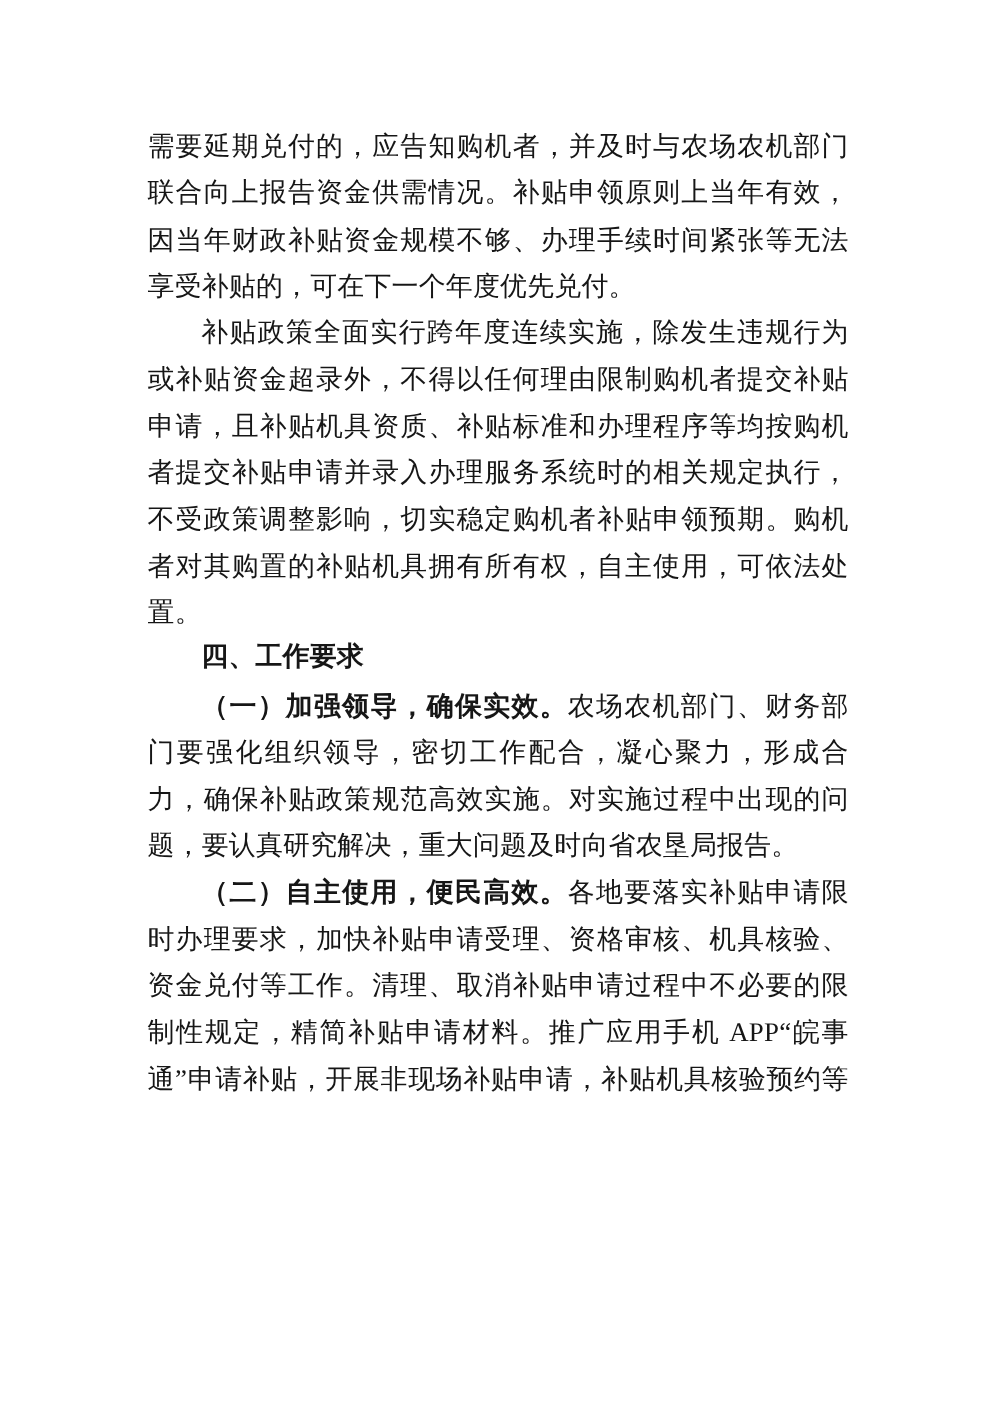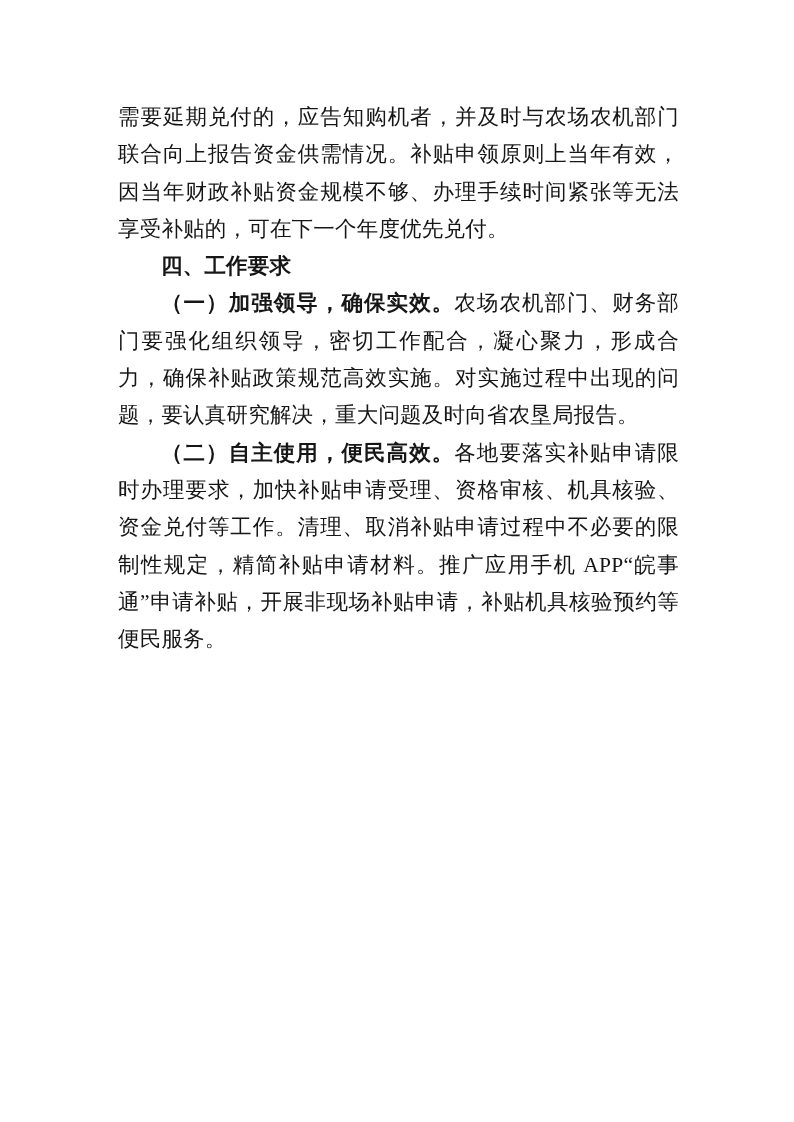--- a/index.html
+++ b/index.html
@@ -39,21 +39,21 @@
     font-weight: bold;
     font-family: Liberation Serif, serif;
   }
   .heading {
     margin: 0;
     padding: 0;
     font-size: 21.5px;
     line-height: 37.3px;
     font-weight: bold;
     text-indent: 2em;
-    font-family: Liberation Serif, serif;
+    font-family: Liberation Mono, monospace;
   }
   .page-number {
     position: absolute;
     left: 0;
     right: 0;
     top: 1022px;
     text-align: center;
     font-size: 14.5px;
     line-height: 20px;
     color: #222222;
@@ -61,20 +61,21 @@
   }
 </style>
 </head>
 <body>
 
 <div class="page">
   <div class="body-text">
 
     <p class="para no-indent"><span>需要延期兑付的，应告知购机者，并及时与农场农机部门联合向上报告资金供需情况。补贴申领原则上当年有效，因当年财政补贴资金规模不够、办理手续时间紧张等无法享受补贴的，可在下一个年度优先兑付。</span></p>
 
+    <p class="para"><span>补贴政策全面实行跨年度连续实施，除发生违规行为或补贴资金超录外，不得以任何理由限制购机者提交补贴申请，且补贴机具资质、补贴标准和办理程序等均按购机者提交补贴申请并录入办理服务系统时的相关规定执行，不受政策调整影响，切实稳定购机者补贴申领预期。购机者对其购置的补贴机具拥有所有权，自主使用，可依法处置。</span></p>
 
     <h2 class="heading">四、工作要求</h2>
 
     <p class="para"><span class="lead">（一）加强领导，确保实效。</span><span>农场农机部门、财务部门要强化组织领导，密切工作配合，凝心聚力，形成合力，确保补贴政策规范高效实施。对实施过程中出现的问题，要认真研究解决，重大问题及时向省农垦局报告。</span></p>
 
 
     <p class="para"><span class="lead">（二）自主使用，便民高效。</span><span>各地要落实补贴申请限时办理要求，加快补贴申请受理、资格审核、机具核验、资金兑付等工作。清理、取消补贴申请过程中不必要的限制性规定，精简补贴申请材料。推广应用手机 APP“皖事通”申请补贴，开展非现场补贴申请，补贴机具核验预约等便民服务。</span></p>
 
   </div>
 

